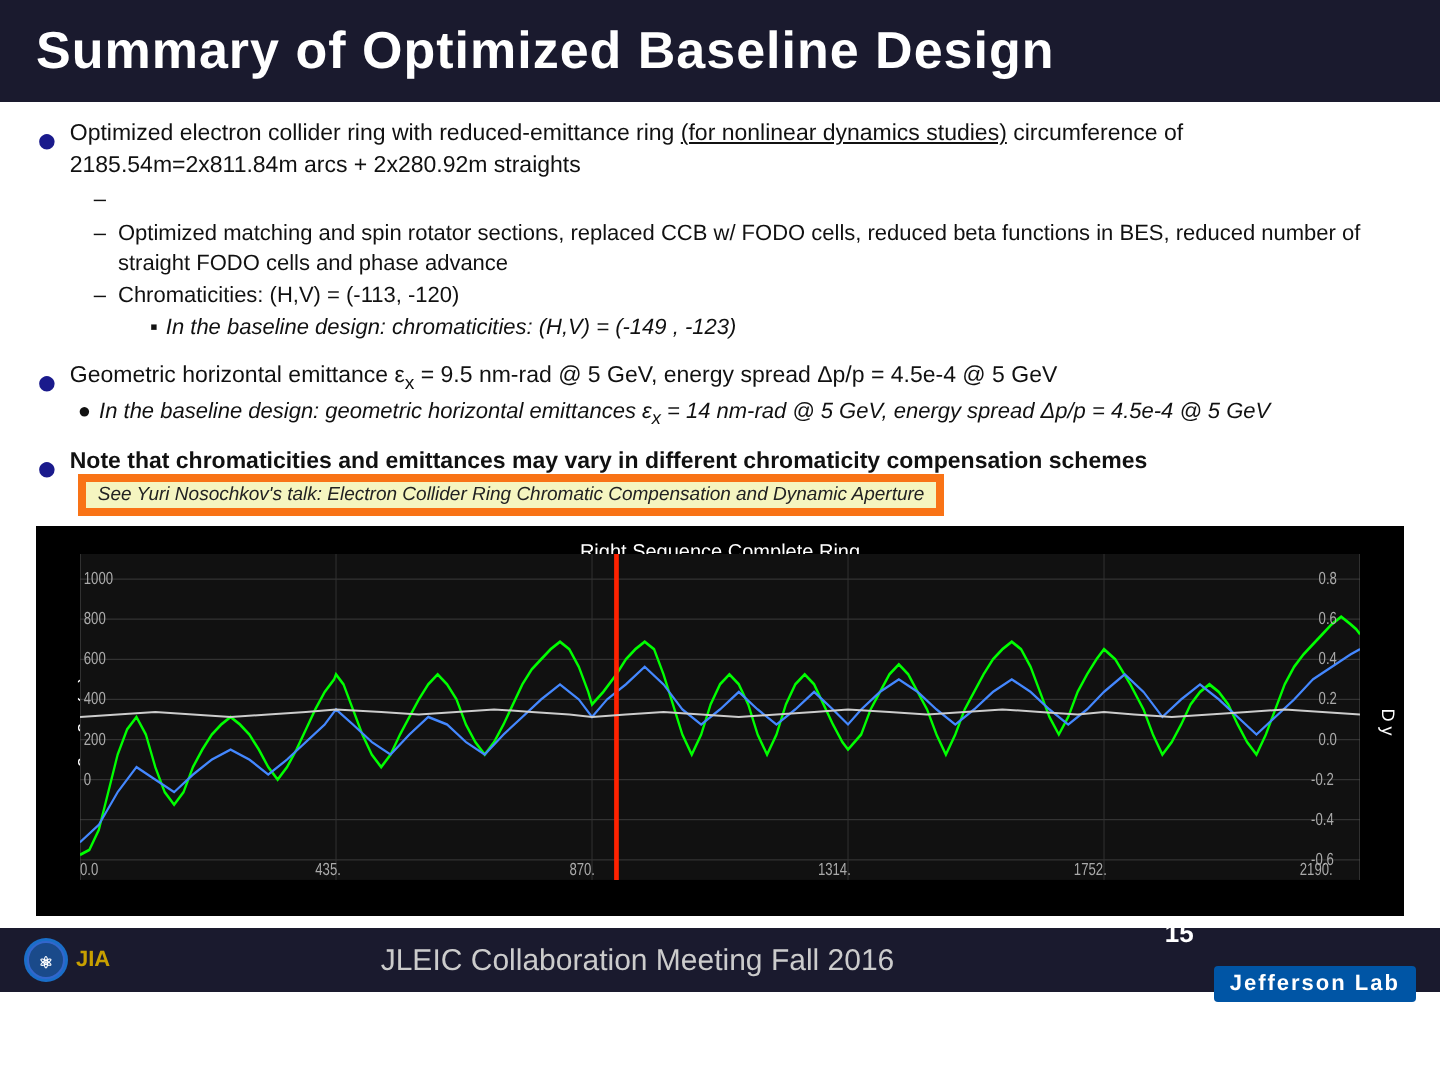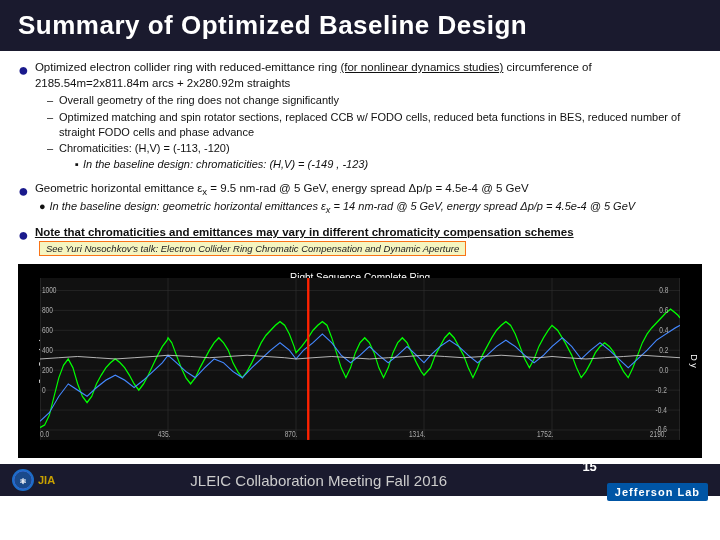--- a/index.html
+++ b/index.html
@@ -79,29 +79,28 @@
       margin-left: 16px;
       margin-bottom: 1px;
     }
     .italic-text {
       font-style: italic;
       font-size: 11px;
       color: #111;
     }
     .bold-text {
       font-weight: bold;
-      text-decoration: underline;
     }
     .see-note {
       font-style: italic;
       font-size: 9.5px;
       color: #222;
       background: #f5f5c0;
       padding: 1px 6px;
-      border: 1px solid #f97316;
+      border: 4px solid #f97316;
       margin-left: 4px;
       white-space: nowrap;
     }
     .chart-area {
       flex: 1;
       background: #000;
       margin: 2px 0 2px 0;
       position: relative;
       overflow: hidden;
       min-height: 120px;
@@ -204,21 +203,20 @@
 
   <div class="content">
 
     <div class="bullet-item">
       <span class="bullet-dot">●</span>
       <div class="bullet-text">
         <span>Optimized electron collider ring with reduced-emittance ring </span><span class="underline">(for nonlinear dynamics studies)</span><span> circumference of 2185.54m=2x811.84m arcs + 2x280.92m straights</span>
         <div class="sub-list">
           <div class="sub-item">
             <span class="sub-dash">–</span>
-            <span>Overall geometry of the ring does not change significantly</span>
           </div>
           <div class="sub-item">
             <span class="sub-dash">–</span>
             <span>Optimized matching and spin rotator sections, replaced CCB w/ FODO cells, reduced beta functions in BES, reduced number of  straight FODO cells and phase advance</span>
           </div>
           <div class="sub-item">
             <span class="sub-dash">–</span>
             <div>
               <span>Chromaticities: (H,V) = (-113, -120)</span>
               <div class="sub-sub-item">

